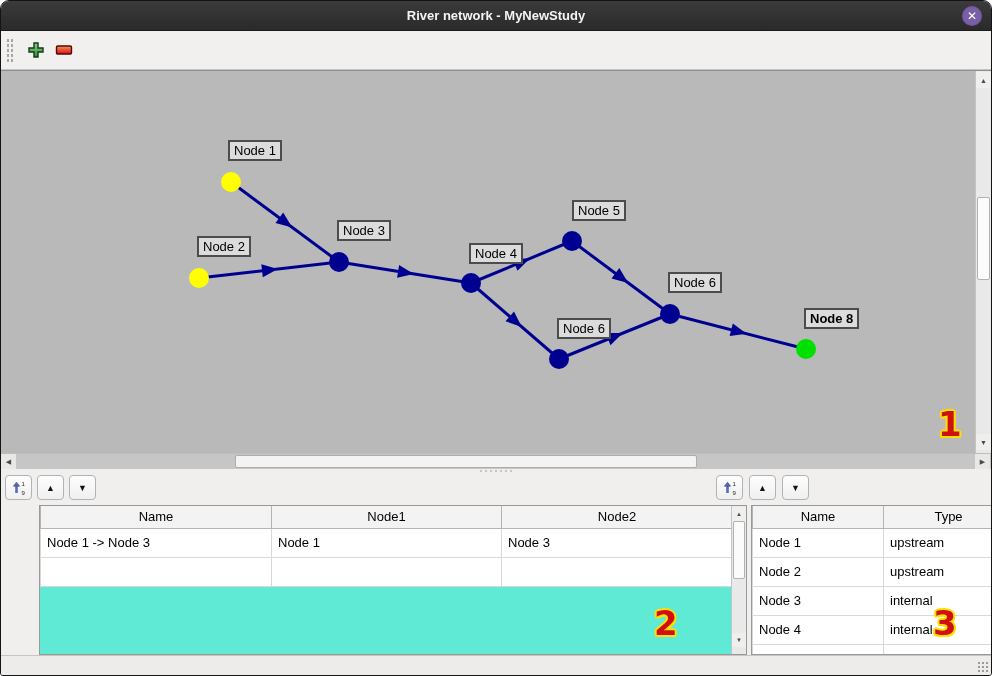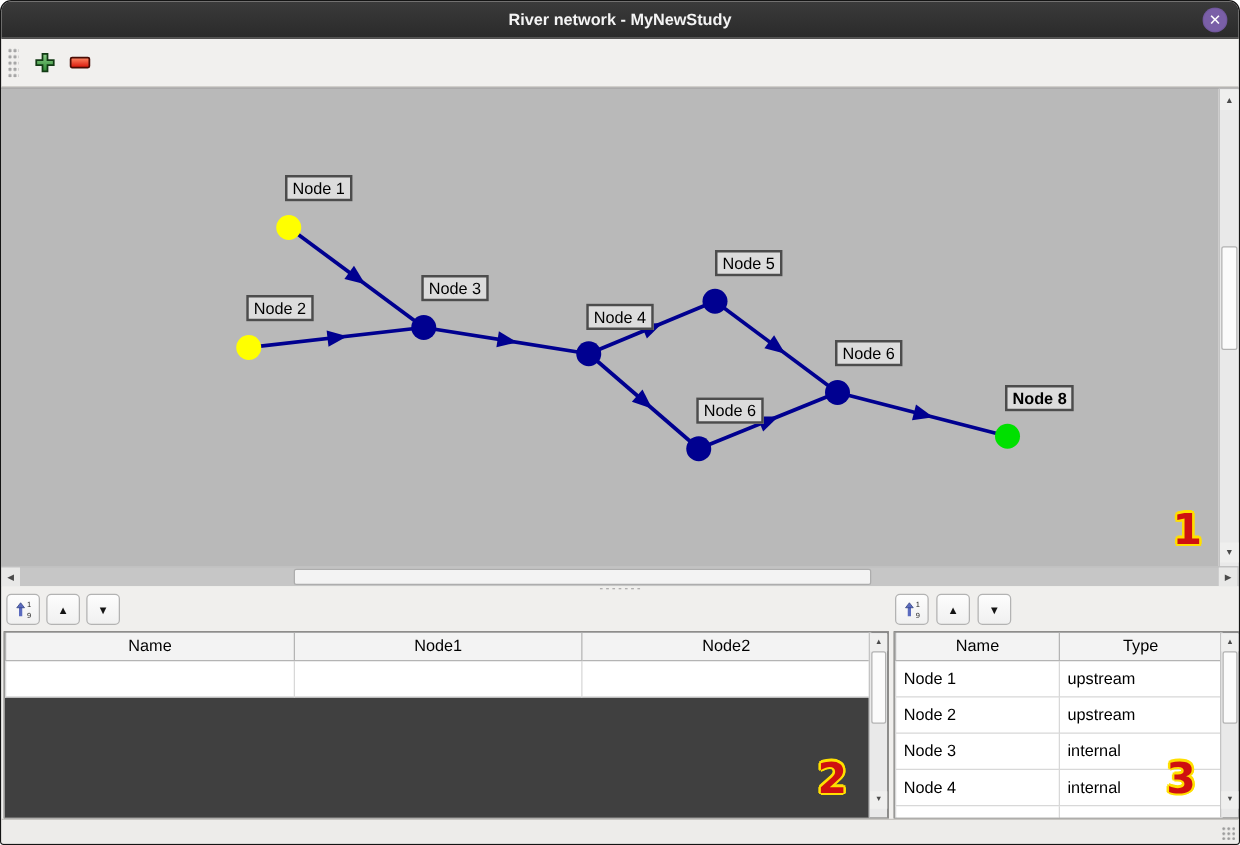--- a/index.html
+++ b/index.html
@@ -77,21 +77,21 @@
   }
   .sq-btn {
     position: absolute; top: 6px; width: 27px; height: 25px;
     background: linear-gradient(#fdfdfd, #f0f0f0); border: 1px solid #b3b3b3;
     border-radius: 4px; display: flex; align-items: center; justify-content: center;
     font-size: 9px; color: #141414; cursor: pointer;
   }
 
   
   .tables-row { flex: 0 0 150px; position: relative; background: #f0efed; }
-  .table-wrap { position: absolute; top: 0; height: 150px; overflow: hidden; background: #404040; border: 1px solid #999997; }
+  .table-wrap { position: absolute; top: 0; height: 150px; overflow: hidden; background: #5eead4; border: 1px solid #999997; margin-left: 36px; }
   .table-wrap table { border-collapse: collapse; table-layout: fixed; background: #fff; }
   .table-wrap th {
     height: 22px; font-size: 13px; font-weight: normal; color: #000;
     background: #f3f3f3; border: 1px solid #b4b4b4; border-top: none;
   }
   .table-wrap td {
     height: 29px; font-size: 13px; color: #000; padding-left: 6px;
     border: 1px solid #d8d8d8; background: #fff; overflow: hidden; white-space: nowrap;
   }
   .tv-scroll { position: absolute; top: 0; right: 0; width: 15px; height: 150px; background: #e9e9e9; border-left: 1px solid #c4c4c4; }
@@ -249,20 +249,25 @@
       <table style="width:692px">
         <thead>
           <tr>
             <th style="width:231px">Name</th>
             <th style="width:230px">Node1</th>
             <th style="width:231px">Node2</th>
           </tr>
         </thead>
         <tbody id="link-table-body">
             <tr>
+              <td>Node 1 -&gt; Node 3</td>
+              <td>Node 1</td>
+              <td>Node 3</td>
+            </tr>
+            <tr>
               <td>&nbsp;</td>
               <td>&nbsp;</td>
               <td>&nbsp;</td>
             </tr>
           </tbody>
       </table>
       <div class="tv-scroll">
         <div class="sbtn" style="top:1px">
             <span>▲</span>
           </div>

